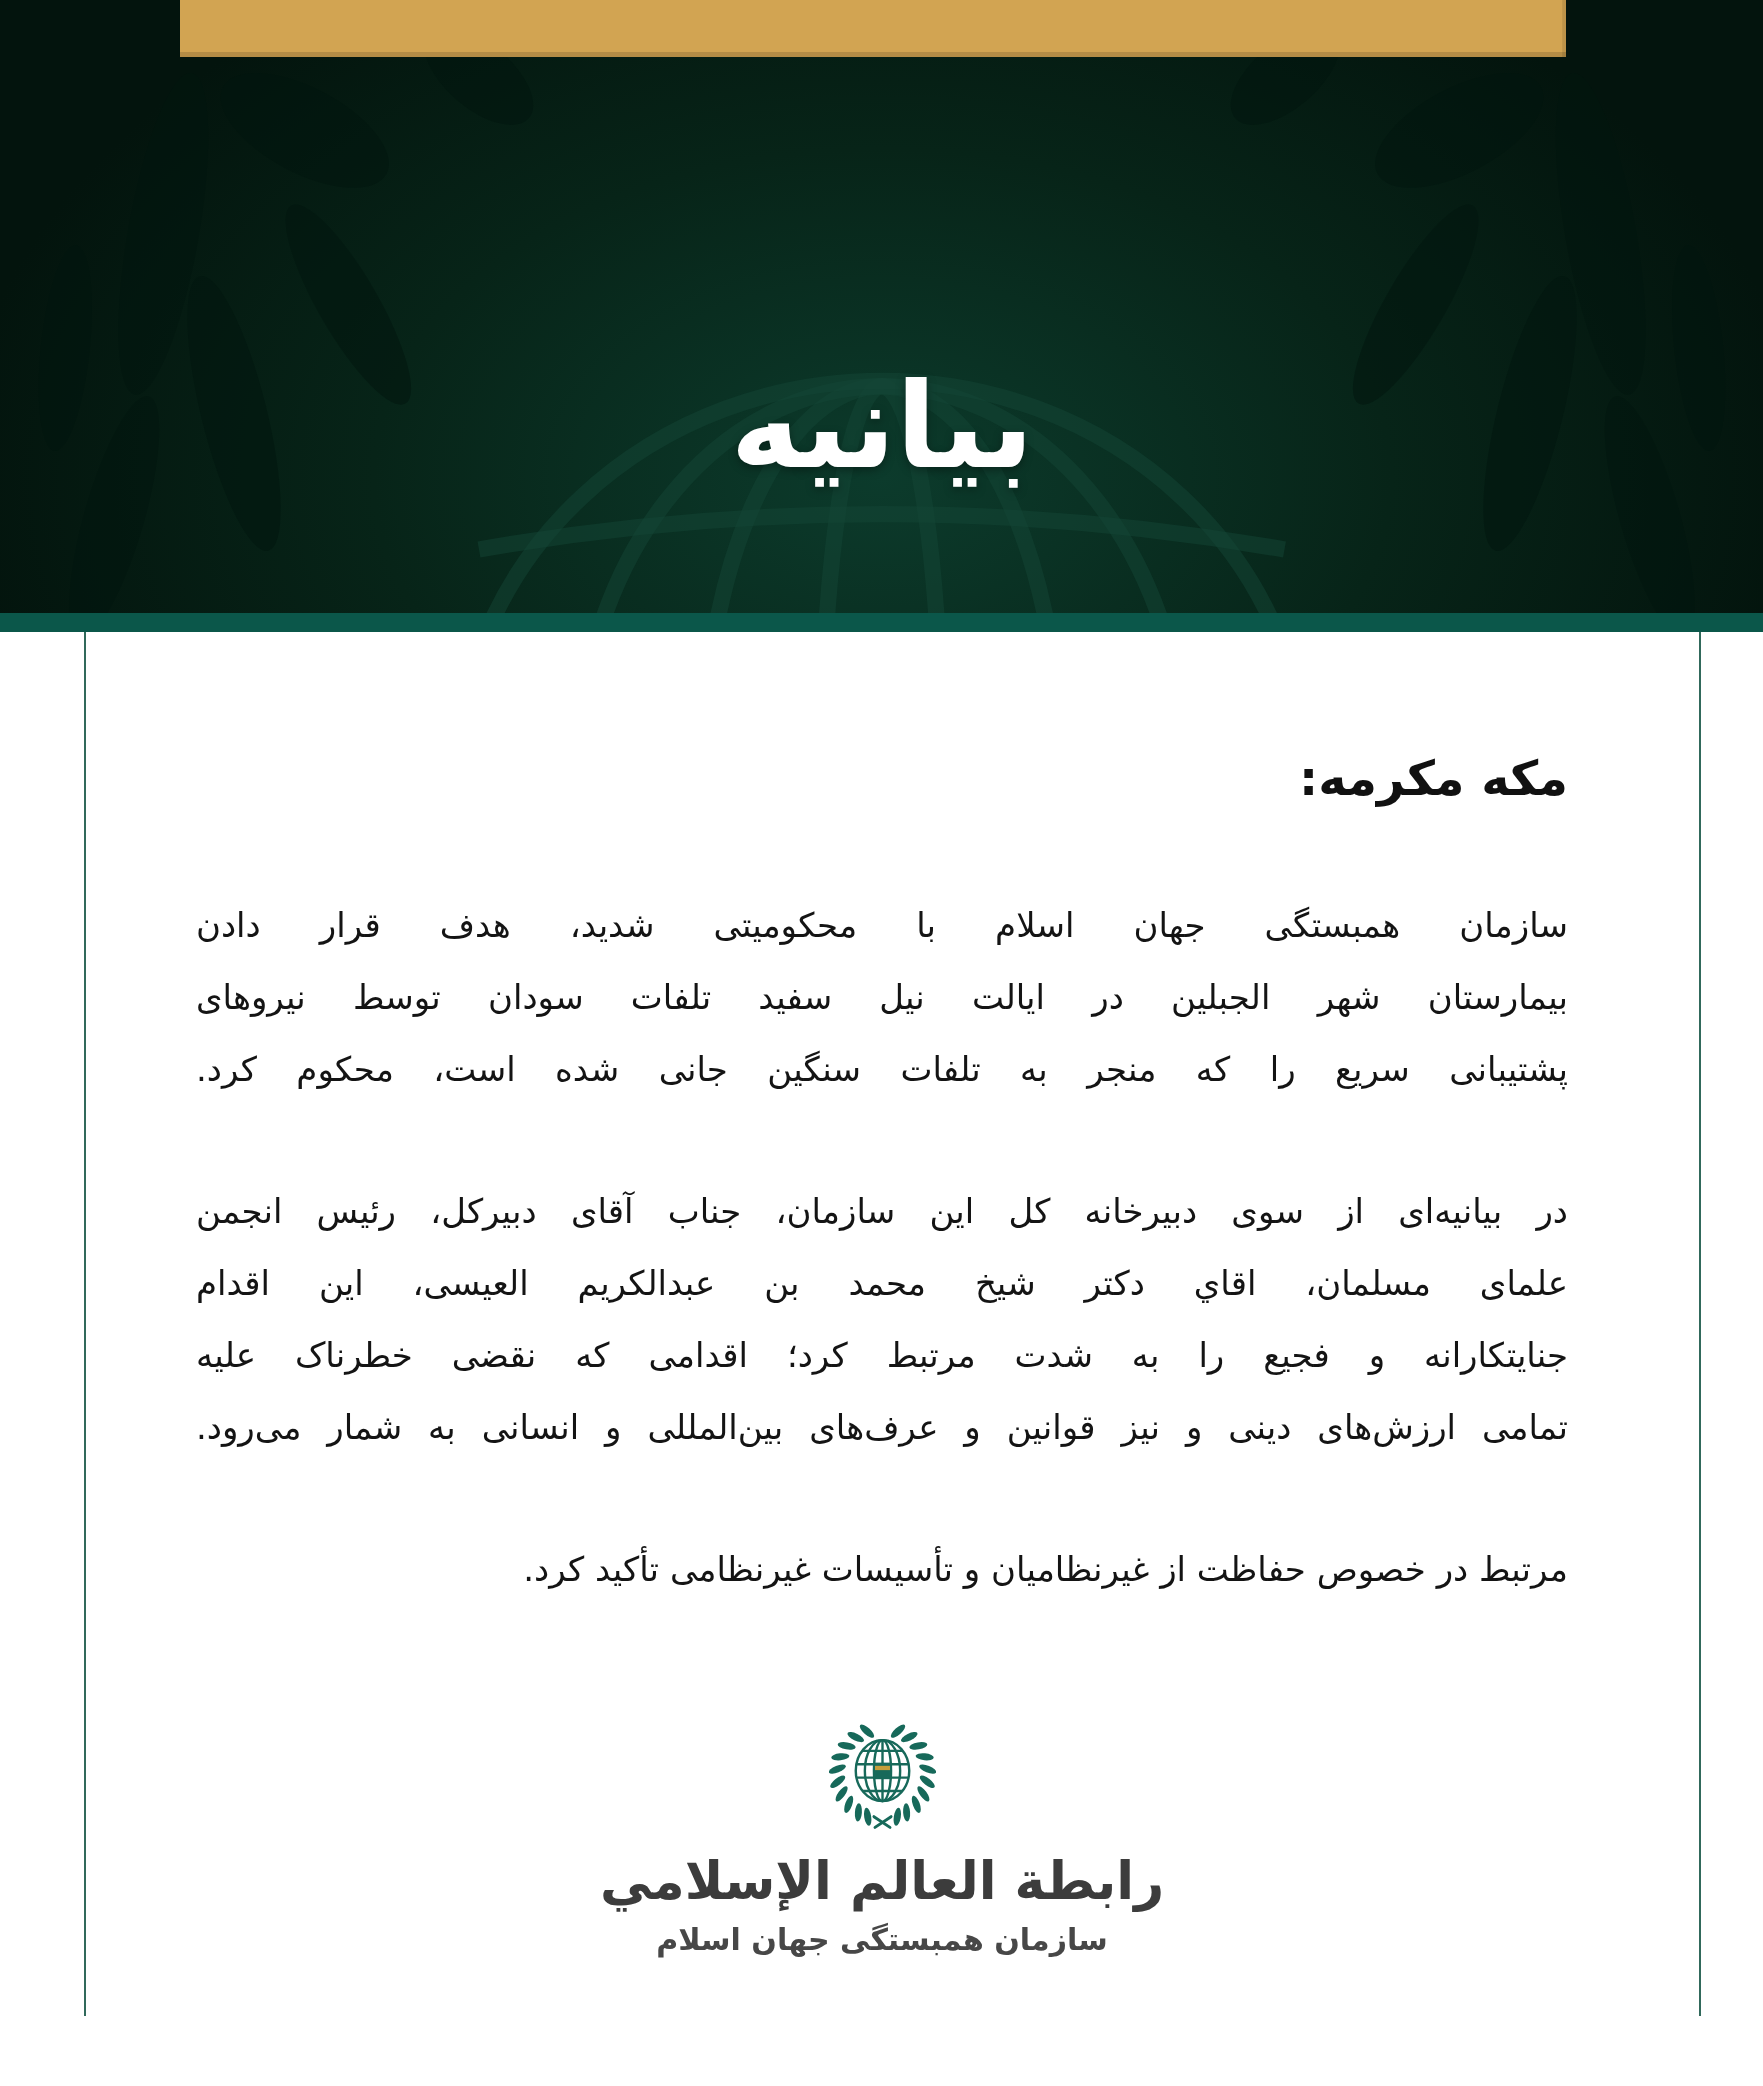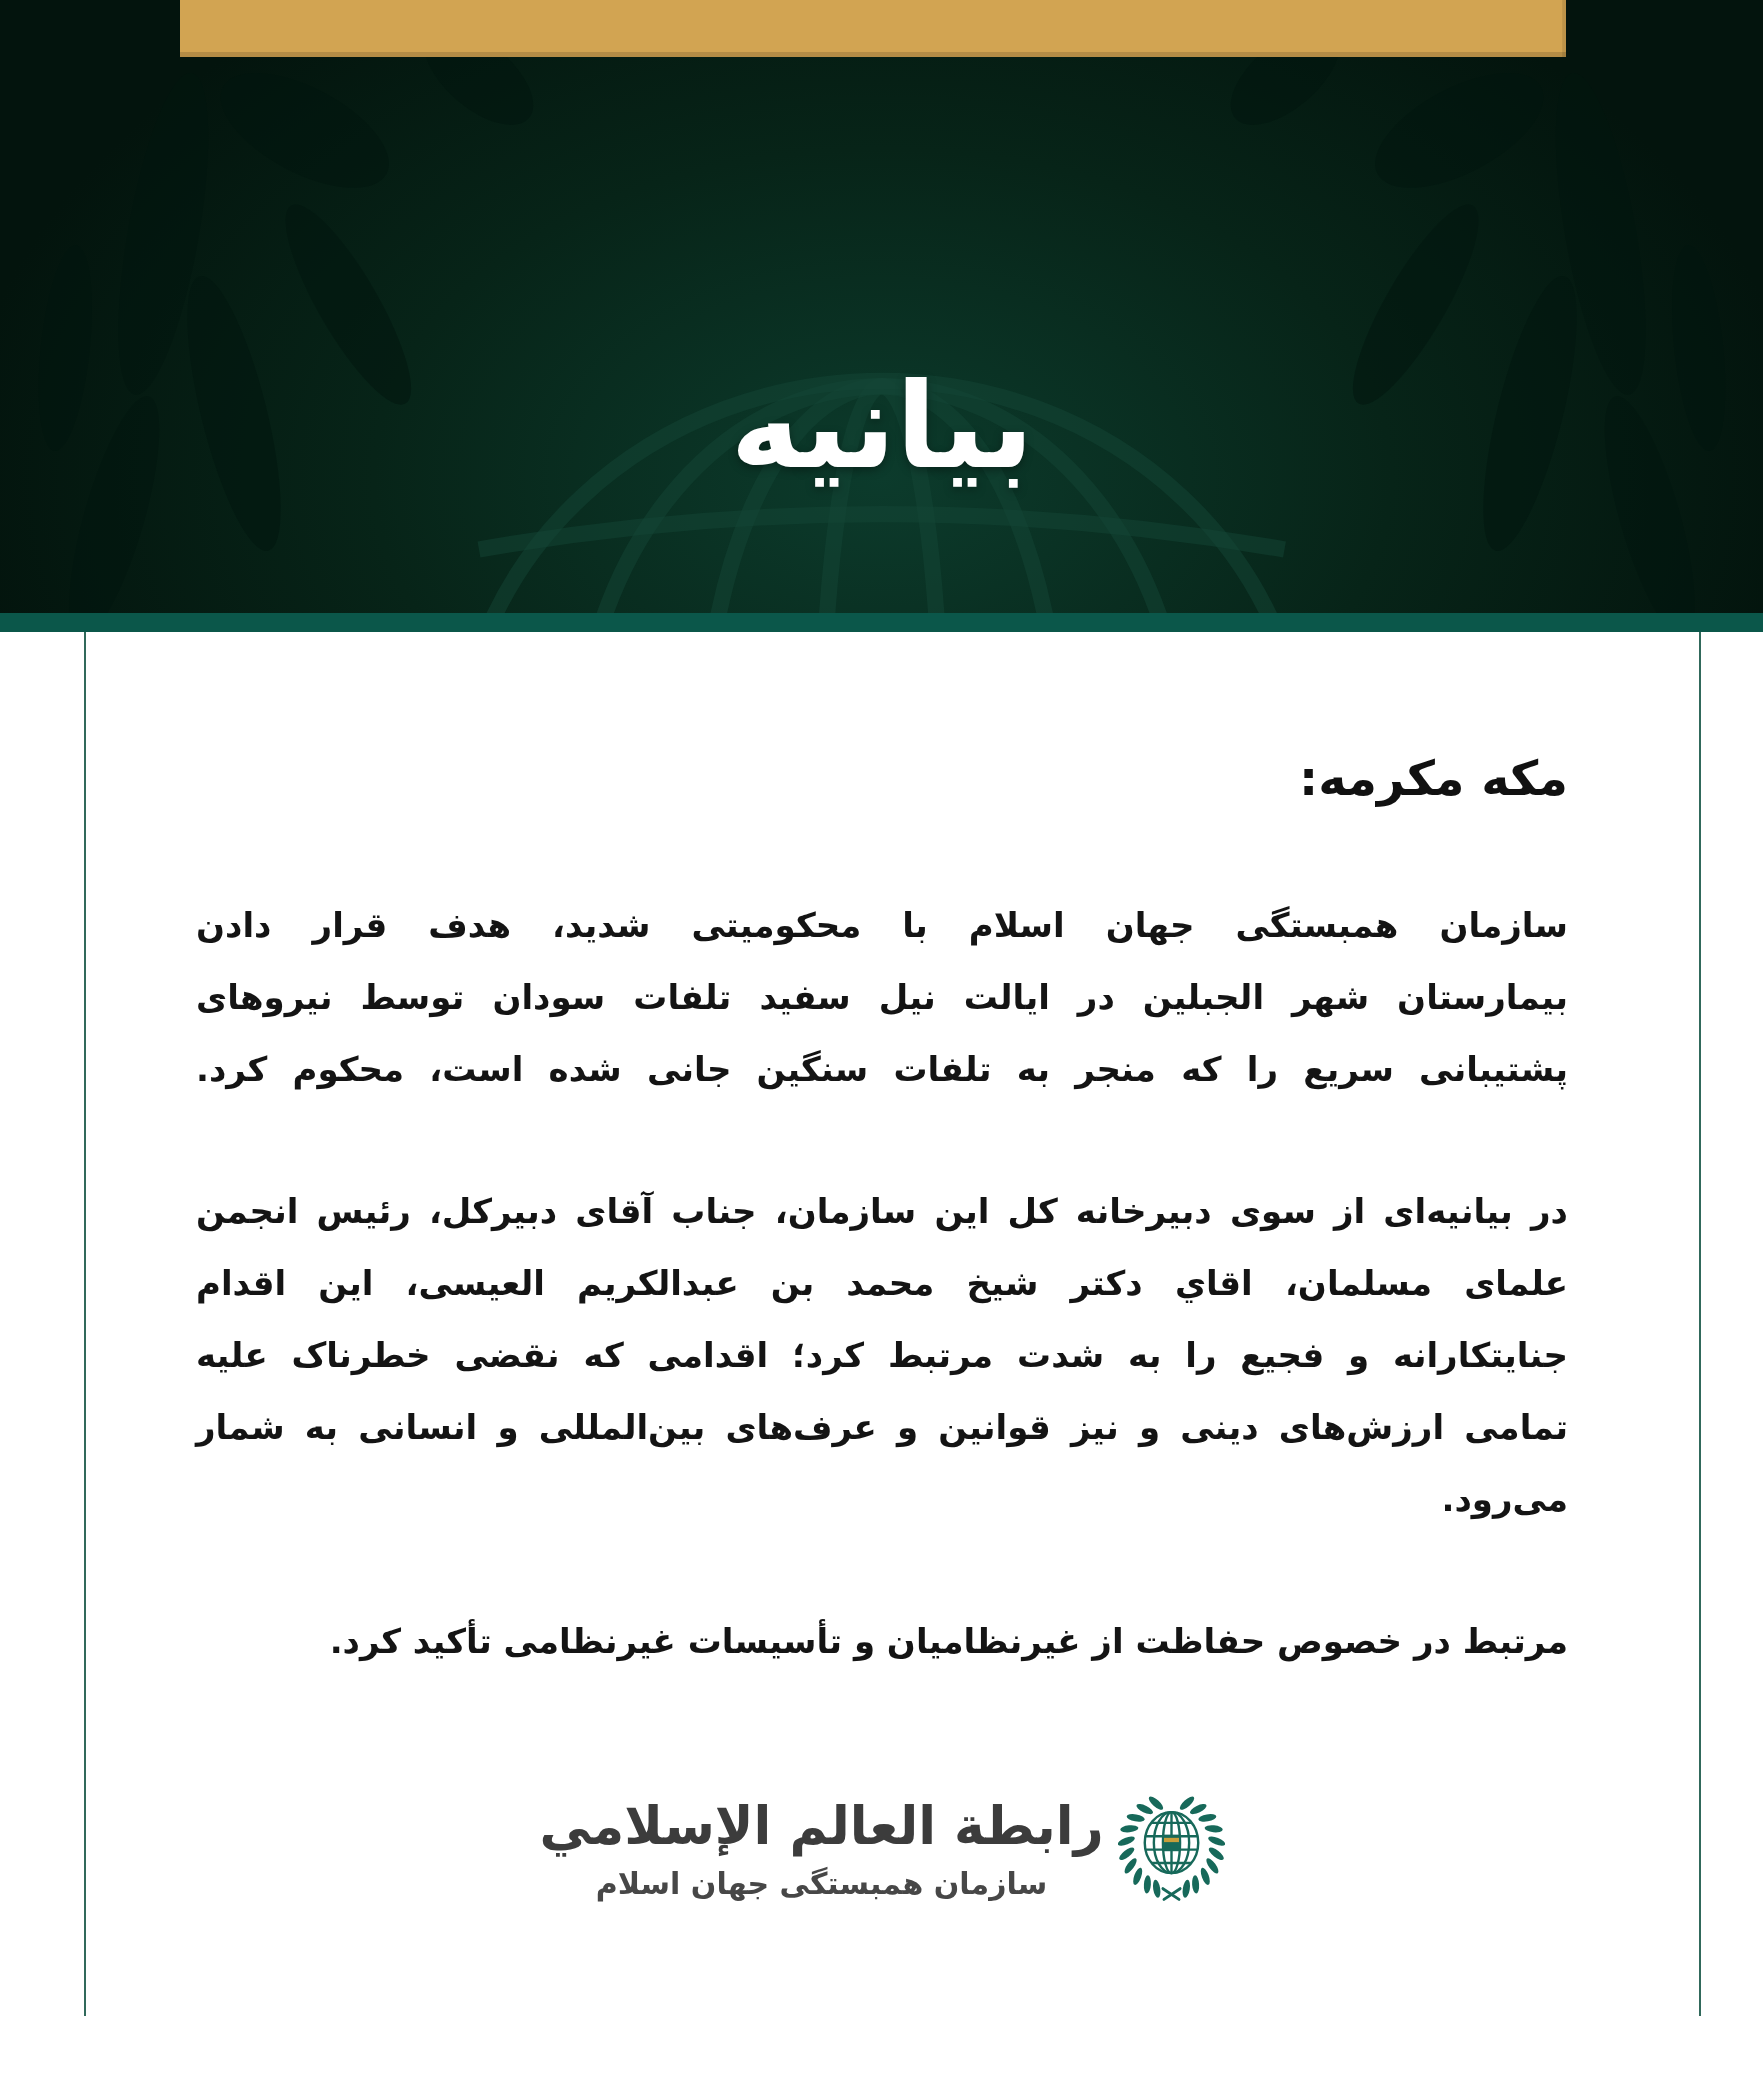--- a/index.html
+++ b/index.html
@@ -29,29 +29,29 @@
   .content{position:relative;min-height:1455px;background:#ffffff;}
   .rule{position:absolute;top:0;bottom:0;width:2.2px;background:#31695b;}
   .rule-left{left:84px;}
   .rule-right{right:63px;}
 
   .text-col{direction:rtl;padding:118px 196px 0 196px;color:#141414;}
   .salutation{
     margin:0 0 82px 0;font-size:48px;line-height:1.2;font-weight:bold;
     text-align:right;color:#111111;
   }
-  .para{margin:0 0 70px 0;font-size:34px;line-height:72px;font-weight:bold;}
+  .para{margin:0 0 70px 0;font-size:34px;line-height:72px;font-weight:normal;}
   .para:last-of-type{margin-bottom:0;}
   .line{display:block;text-align:justify;text-align-last:justify;}
   .line--end{text-align-last:auto;}
 
   
   .logo{
     direction:rtl;display:flex;justify-content:center;align-items:center;
-    gap:14px;margin-top:112px;
+    gap:14px;margin-top:112px;flex-direction:column;
   }
   .emblem{width:107px;height:118px;display:block;flex:0 0 auto;}
   .logo-text{text-align:center;}
   .calligraphy{
     font-size:52px;line-height:1.25;font-weight:bold;color:#3c3c3c;
     white-space:nowrap;direction:rtl;
   }
   .caption{
     margin-top:7.6px;font-size:30px;line-height:1.2;font-weight:bold;
     color:#474747;direction:rtl;

